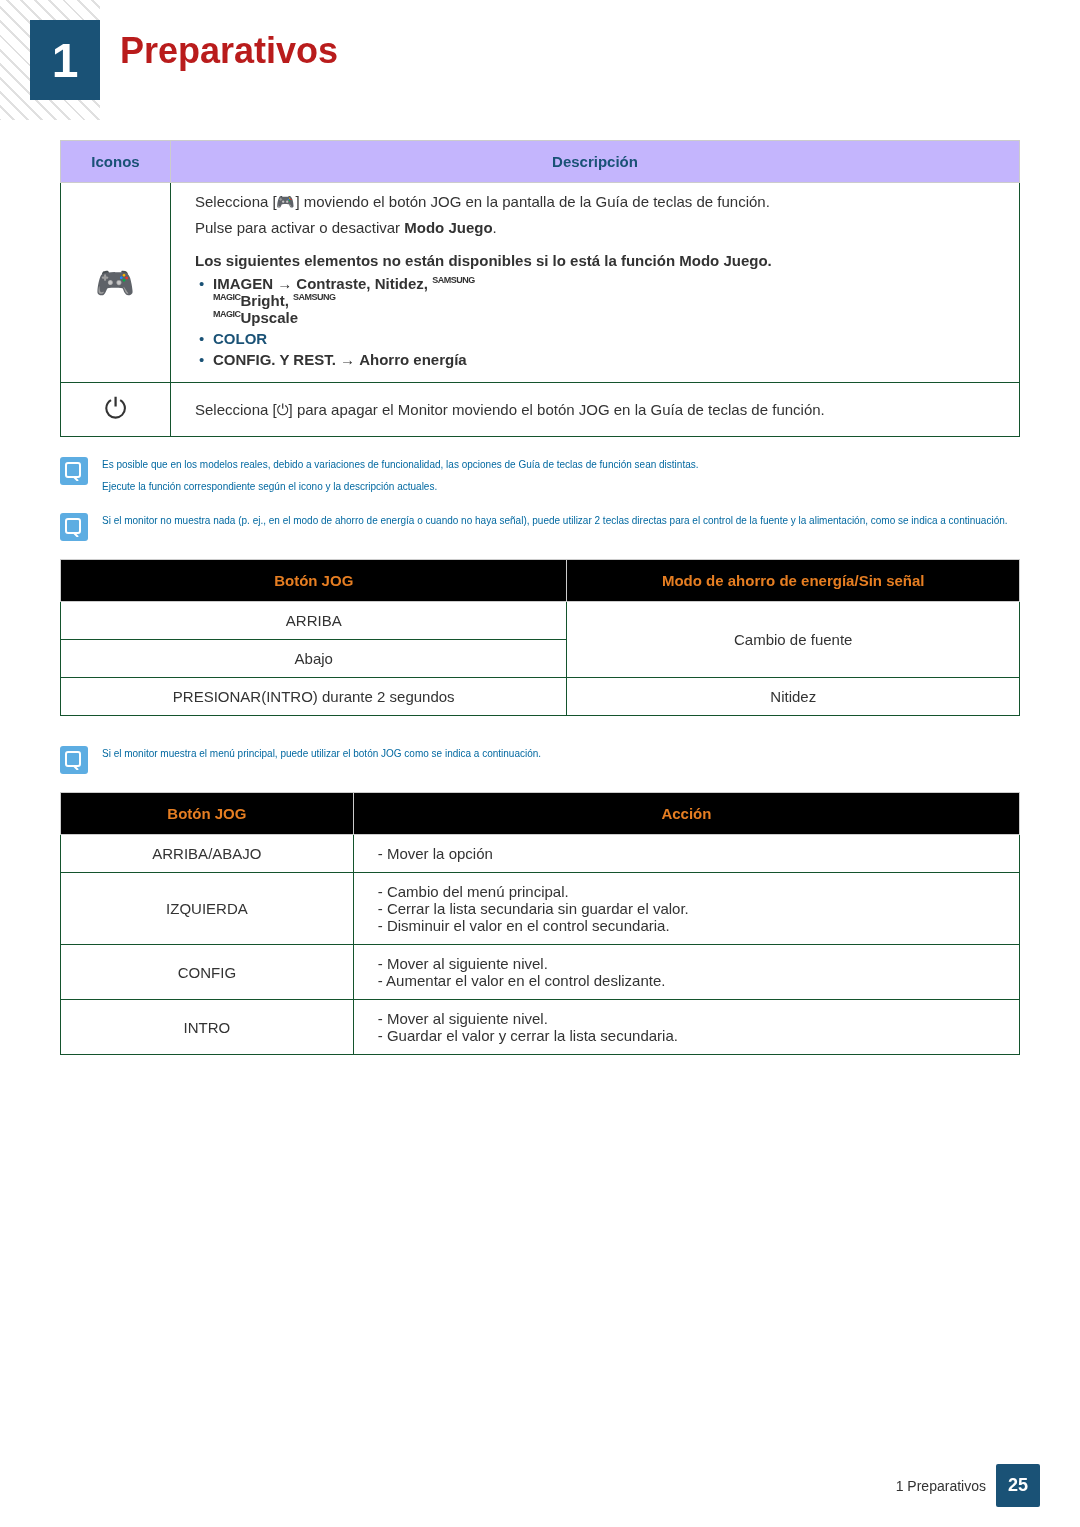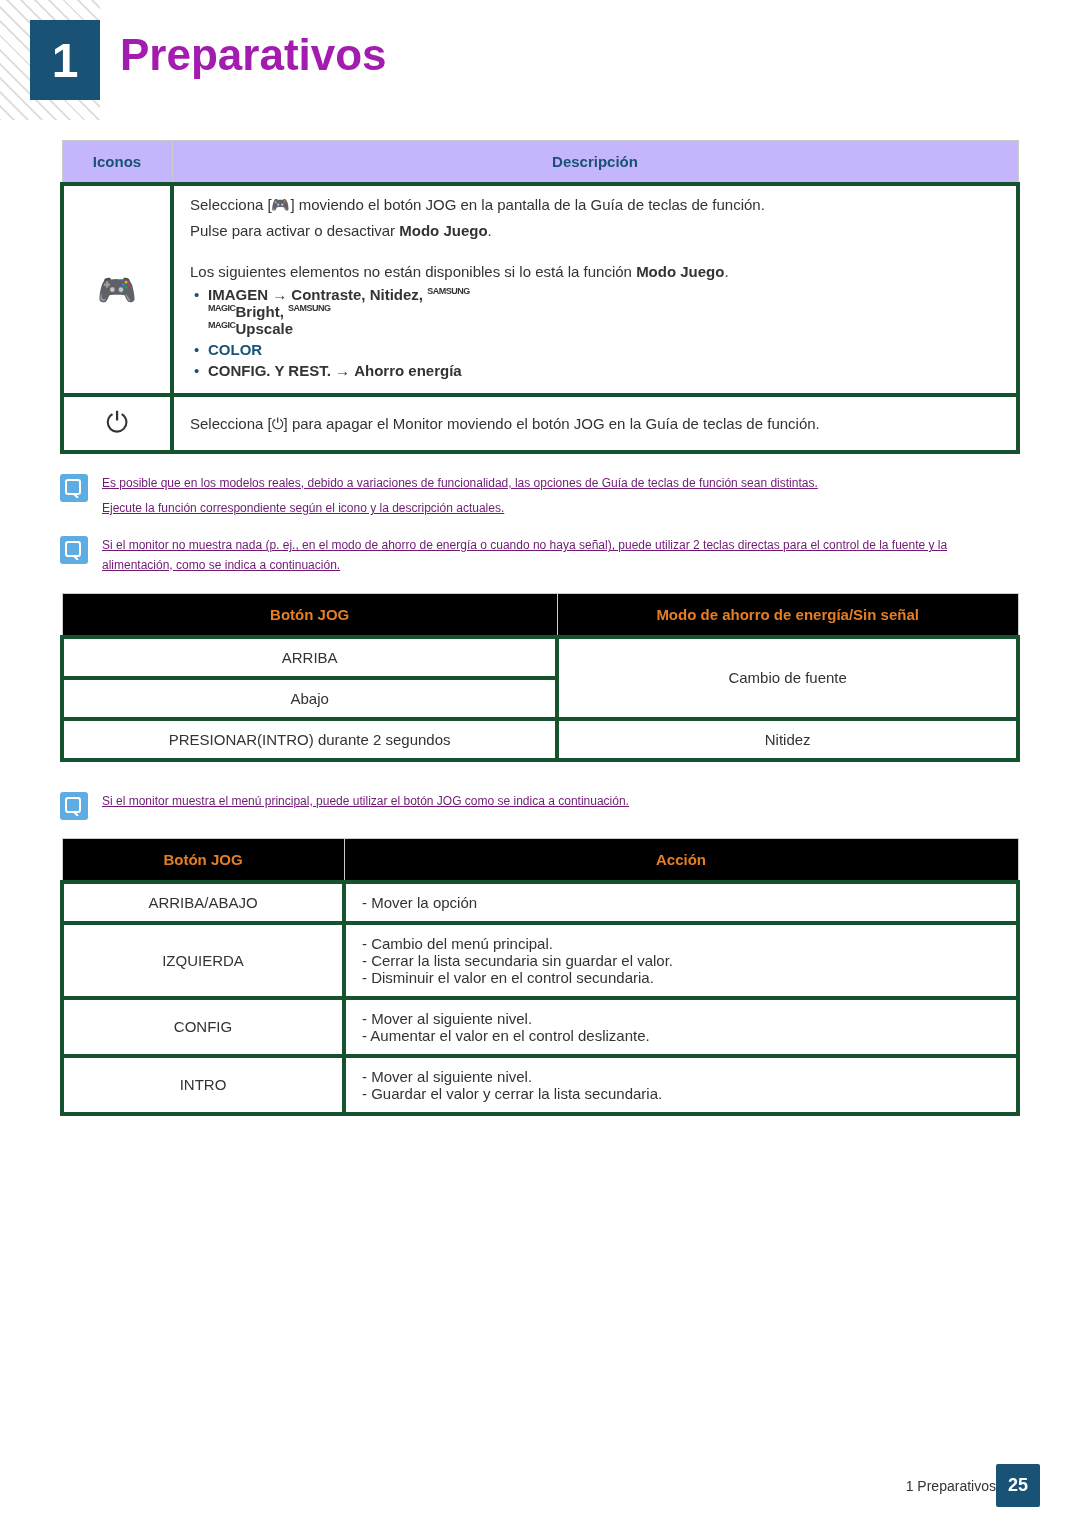--- a/index.html
+++ b/index.html
@@ -54,23 +54,23 @@
       color: white;
       font-size: 48px;
       font-weight: bold;
     }
 
     
     .chapter-title {
       position: absolute;
       top: 30px;
       left: 120px;
-      font-size: 44px;
-      font-weight: bold;
-      color: #a21caf;
+      font-size: 36px;
+      font-weight: bold;
+      color: #b91c1c;
       z-index: 2;
     }
 
     
     .content {
       padding: 140px 60px 80px 60px;
       position: relative;
       z-index: 1;
     }
 
@@ -82,22 +82,22 @@
     }
     th {
       background: #c4b5fd;
       font-weight: bold;
       padding: 12px 16px;
       text-align: center;
       border: 1px solid #ccc;
       color: #1a5276;
     }
     td {
-      border: 4px solid #14532d;
-      padding: 10px 16px;
+      border: 1px solid #14532d;
+      padding: 10px 24px;
       vertical-align: middle;
     }
 
     
     .icon-col {
       width: 110px;
       text-align: center;
       font-size: 28px;
     }
 
@@ -130,24 +130,23 @@
       width: 28px;
       height: 28px;
       min-width: 28px;
       background: #5dade2;
       border-radius: 3px;
       display: flex;
       align-items: center;
       justify-content: center;
     }
     .note-text {
-      font-size: 12px;
+      font-size: 10px;
       line-height: 1.6;
-      color: #701a75;
-      text-decoration: underline;
+      color: #0369a1;
     }
 
     
     .section-gap { margin-top: 30px; }
 
     
     .center { text-align: center; }
 
     
     .tbl-header-orange th {
@@ -158,21 +157,21 @@
       color: #e67e22;
     }
 
     
     .page-footer {
       position: absolute;
       bottom: 20px;
       right: 40px;
       display: flex;
       align-items: center;
-      gap: 0;
+      gap: 10px;
     }
     .footer-text {
       font-size: 14px;
       color: #333;
     }
     .footer-page {
       background: #1a5276;
       color: white;
       font-size: 18px;
       font-weight: bold;
@@ -219,21 +218,21 @@
         <td class="icon-col center">
           <span class="gamepad-icon">🎮</span>
         </td>
         <td>
           <p>
             Selecciona [<span>🎮</span>] moviendo el botón JOG en la pantalla de la Guía de teclas de función.
           </p>
           <p style="margin-top:8px;">
             Pulse para activar o desactivar <strong>Modo Juego</strong>.
           </p>
-          <p style="margin-top:24px;">
+          <p style="margin-top:16px;font-weight:bold;">
             Los siguientes elementos no están disponibles si lo está la función <strong>Modo Juego</strong>.
           </p>
           <ul class="bullet-list">
             <li>
               <strong>IMAGEN</strong>
               <span> → </span>
               <strong>Contraste, Nitidez,</strong>
               <sup class="samsung-magic">SAMSUNG<br>MAGIC</sup><strong>Bright,</strong>
               <sup class="samsung-magic">SAMSUNG<br>MAGIC</sup><strong>Upscale</strong>
             </li>

